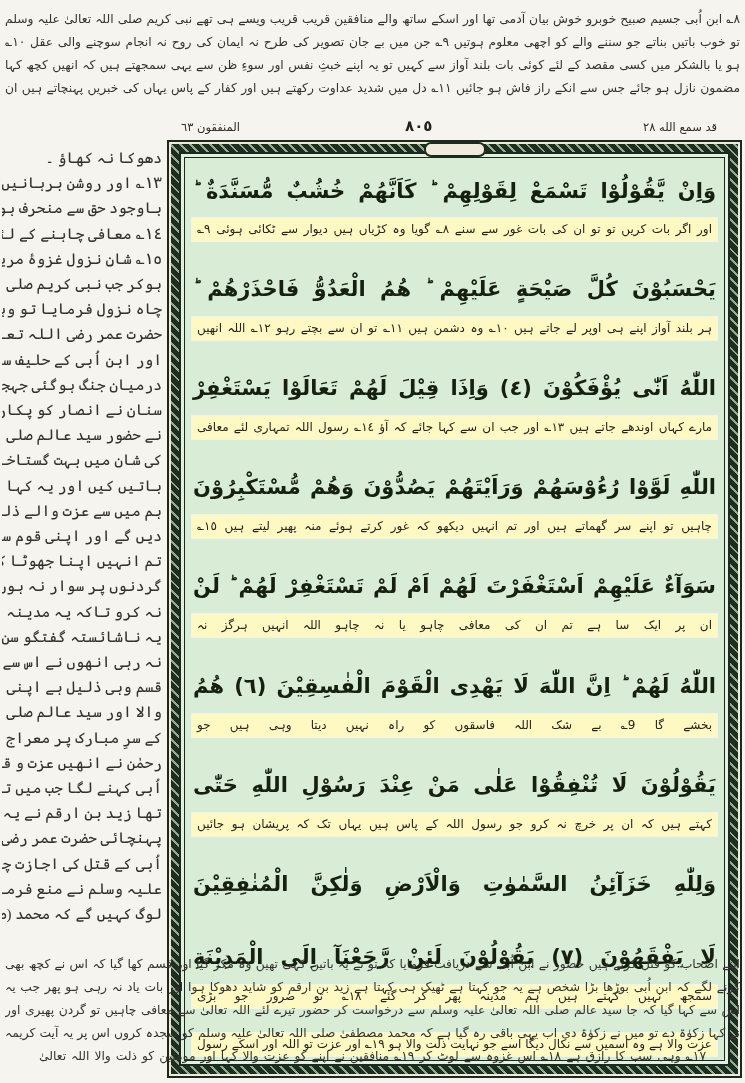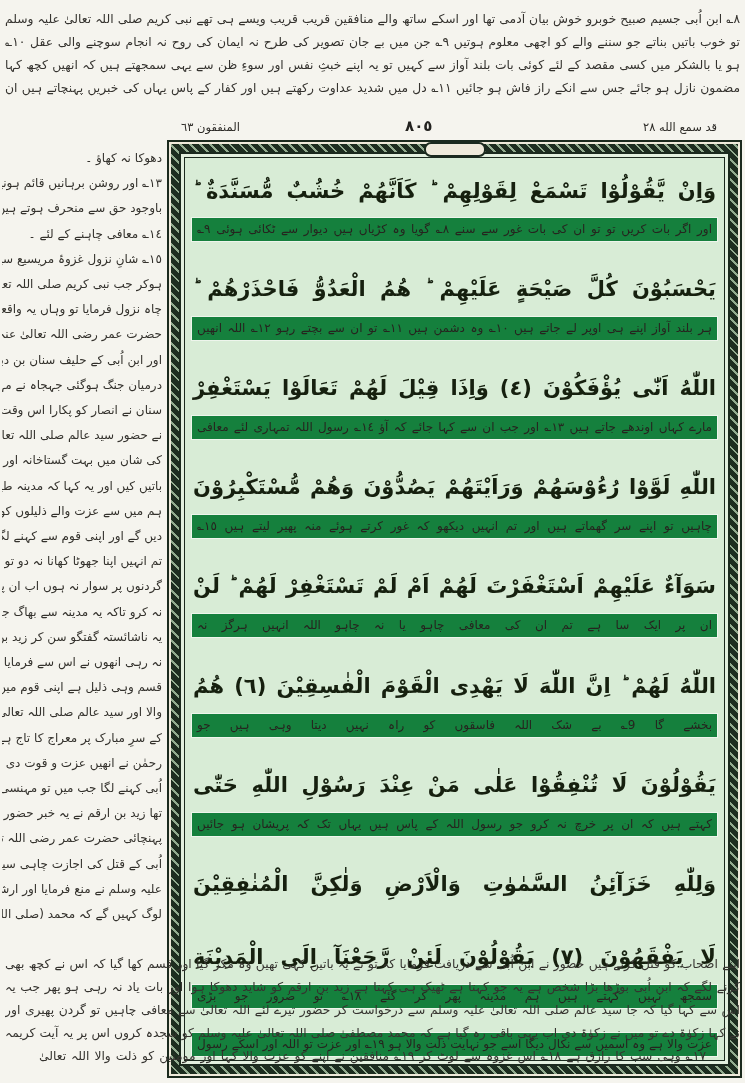--- a/index.html
+++ b/index.html
@@ -66,32 +66,32 @@
     direction:rtl;
     font-family:"DejaVu Sans",sans-serif;
     font-weight:bold;
     font-size:21px;line-height:50px;max-height:51px;overflow:hidden;
     color:#16200f;
     text-align:justify;text-align-last:justify;
     padding:0 2px;
   }
   .pair .ur{
     direction:rtl;
-    background:#15803d;
+    background:#fef9c3;
     font-size:12px;line-height:23px;min-height:23px;max-height:23px;overflow:hidden;
     color:#26241f;
     text-align:justify;text-align-last:justify;
     padding:0 5px;margin:2px 1px 0 1px;
     box-shadow:0 0 0 1px #eef5ec;
   }
 
   
   .sidebar{
     position:absolute;left:2px;top:146px;width:160px;
-    direction:rtl;font-size:12px;color:#34322d;
+    direction:rtl;font-size:15px;color:#34322d;font-family:Liberation Serif, serif;
   }
   .sidebar .s-line{
     line-height:25.2px;max-height:26px;overflow:hidden;
     text-align:right;white-space:nowrap;
   }
 
   
   .bottom-comm{
     position:absolute;top:953px;right:5px;left:5px;
     direction:rtl;font-size:12.3px;color:#35332f;

